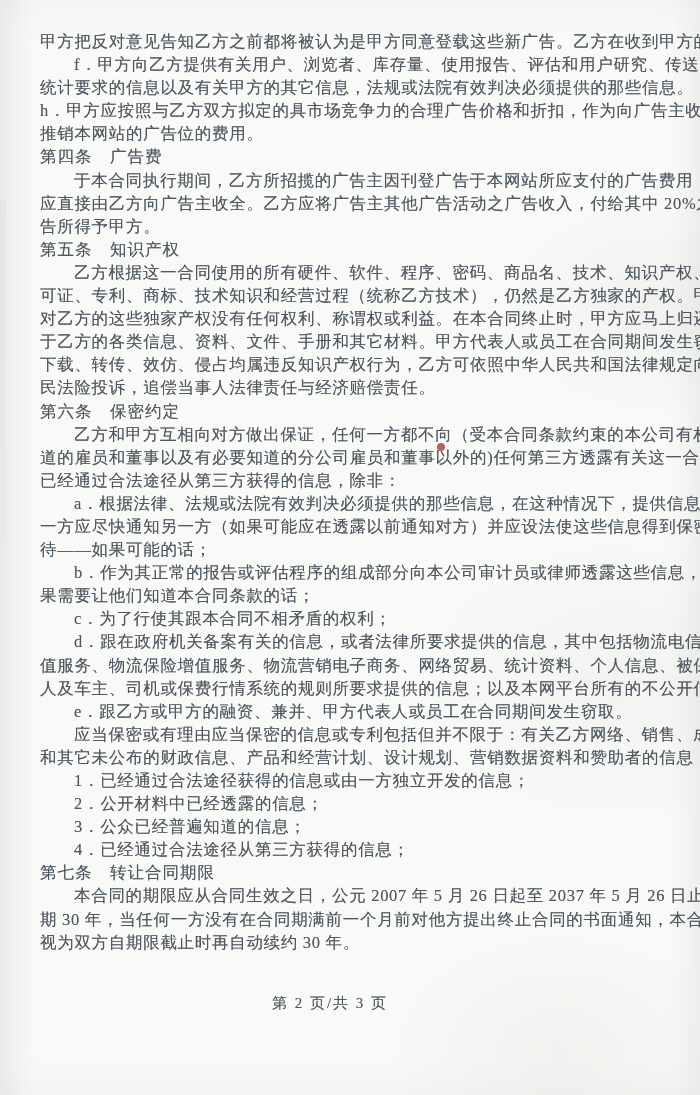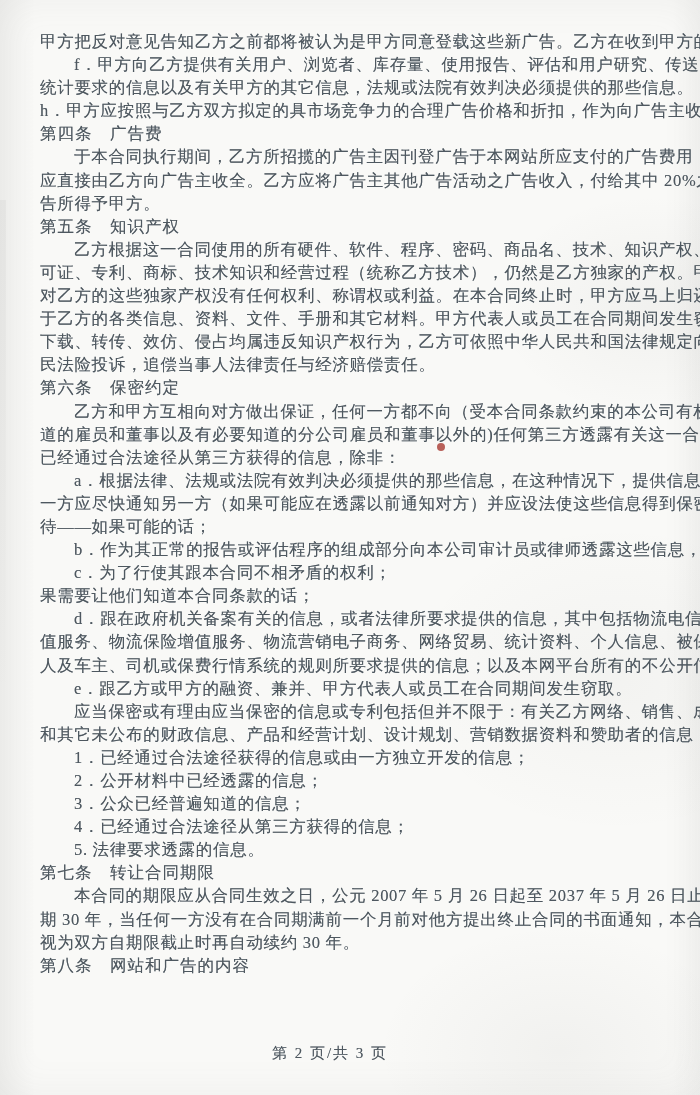--- a/index.html
+++ b/index.html
@@ -38,21 +38,21 @@
     text-shadow: 0 0 0.6px rgba(78,88,96,0.55);
   }
   .line.indent {
     padding-left: 34px;
   }
   .line.heading {
     letter-spacing: 1px;
   }
   .footer {
     position: absolute;
-    top: 1044px;
+    top: 994px;
     left: 0;
     width: 660px;
     text-align: center;
     font-size: 15px;
     letter-spacing: 2px;
     color: var(--ink, #4e5860);
     text-shadow: 0 0 0.6px rgba(78,88,96,0.5);
   }
   .red-dot {
     position: absolute;
@@ -77,53 +77,52 @@
 </head>
 <body>
 
 <div class="page">
   <div class="smudge-left"></div>
   <div class="text-block" id="text-block">
       <div class="line">甲方把反对意见告知乙方之前都将被认为是甲方同意登载这些新广告。乙方在收到甲方的反.</div>
       <div class="line indent">f．甲方向乙方提供有关用户、浏览者、库存量、使用报告、评估和用户研究、传送、</div>
       <div class="line">统计要求的信息以及有关甲方的其它信息，法规或法院有效判决必须提供的那些信息。</div>
       <div class="line">h．甲方应按照与乙方双方拟定的具市场竞争力的合理广告价格和折扣，作为向广告主收取</div>
+      <div class="line">推销本网站的广告位的费用。</div>
       <div class="line heading">第四条　广告费</div>
       <div class="line indent">于本合同执行期间，乙方所招揽的广告主因刊登广告于本网站所应支付的广告费用，均</div>
       <div class="line">应直接由乙方向广告主收全。乙方应将广告主其他广告活动之广告收入，付给其中 20%之广</div>
       <div class="line">告所得予甲方。</div>
       <div class="line heading">第五条　知识产权</div>
       <div class="line indent">乙方根据这一合同使用的所有硬件、软件、程序、密码、商品名、技术、知识产权、许</div>
       <div class="line">可证、专利、商标、技术知识和经营过程（统称乙方技术），仍然是乙方独家的产权。甲方</div>
       <div class="line">对乙方的这些独家产权没有任何权利、称谓权或利益。在本合同终止时，甲方应马上归还属</div>
       <div class="line">于乙方的各类信息、资料、文件、手册和其它材料。甲方代表人或员工在合同期间发生窃取、</div>
       <div class="line">下载、转传、效仿、侵占均属违反知识产权行为，乙方可依照中华人民共和国法律规定向人</div>
       <div class="line">民法险投诉，追偿当事人法律责任与经济赔偿责任。</div>
       <div class="line heading">第六条　保密约定</div>
       <div class="line indent">乙方和甲方互相向对方做出保证，任何一方都不向（受本合同条款约束的本公司有权知</div>
       <div class="line">道的雇员和董事以及有必要知道的分公司雇员和董事以外的)任何第三方透露有关这一合同</div>
       <div class="line">已经通过合法途径从第三方获得的信息，除非：</div>
       <div class="line indent">a．根据法律、法规或法院有效判决必须提供的那些信息，在这种情况下，提供信息的</div>
       <div class="line">一方应尽快通知另一方（如果可能应在透露以前通知对方）并应设法使这些信息得到保密对</div>
       <div class="line">待——如果可能的话；</div>
       <div class="line indent">b．作为其正常的报告或评估程序的组成部分向本公司审计员或律师透露这些信息，如</div>
+      <div class="line">果需要让他们知道本合同条款的话；</div>
       <div class="line indent">c．为了行使其跟本合同不相矛盾的权利；</div>
-      <div class="line">果需要让他们知道本合同条款的话；</div>
       <div class="line indent">d．跟在政府机关备案有关的信息，或者法律所要求提供的信息，其中包括物流电信增</div>
       <div class="line">值服务、物流保险增值服务、物流营销电子商务、网络贸易、统计资料、个人信息、被保险</div>
       <div class="line">人及车主、司机或保费行情系统的规则所要求提供的信息；以及本网平台所有的不公开信息。</div>
       <div class="line indent">e．跟乙方或甲方的融资、兼并、甲方代表人或员工在合同期间发生窃取。</div>
       <div class="line indent">应当保密或有理由应当保密的信息或专利包括但并不限于：有关乙方网络、销售、成本</div>
       <div class="line">和其它未公布的财政信息、产品和经营计划、设计规划、营销数据资料和赞助者的信息，但</div>
       <div class="line indent">1．已经通过合法途径获得的信息或由一方独立开发的信息；</div>
       <div class="line indent">2．公开材料中已经透露的信息；</div>
       <div class="line indent">3．公众已经普遍知道的信息；</div>
       <div class="line indent">4．已经通过合法途径从第三方获得的信息；</div>
-      <div class="line indent">5. 法律要求透露的信息。</div>
       <div class="line heading">第七条　转让合同期限</div>
       <div class="line indent">本合同的期限应从合同生效之日，公元 2007 年 5 月 26 日起至 2037 年 5 月 26 日止，为</div>
       <div class="line">期 30 年，当任何一方没有在合同期满前一个月前对他方提出终止合同的书面通知，本合同</div>
       <div class="line">视为双方自期限截止时再自动续约 30 年。</div>
-      <div class="line heading">第八条　网站和广告的内容</div>
     </div>
   <div class="red-dot"></div>
   <div class="footer">第 2 页/共 3 页</div>
 </div>
 
 </body></html>

